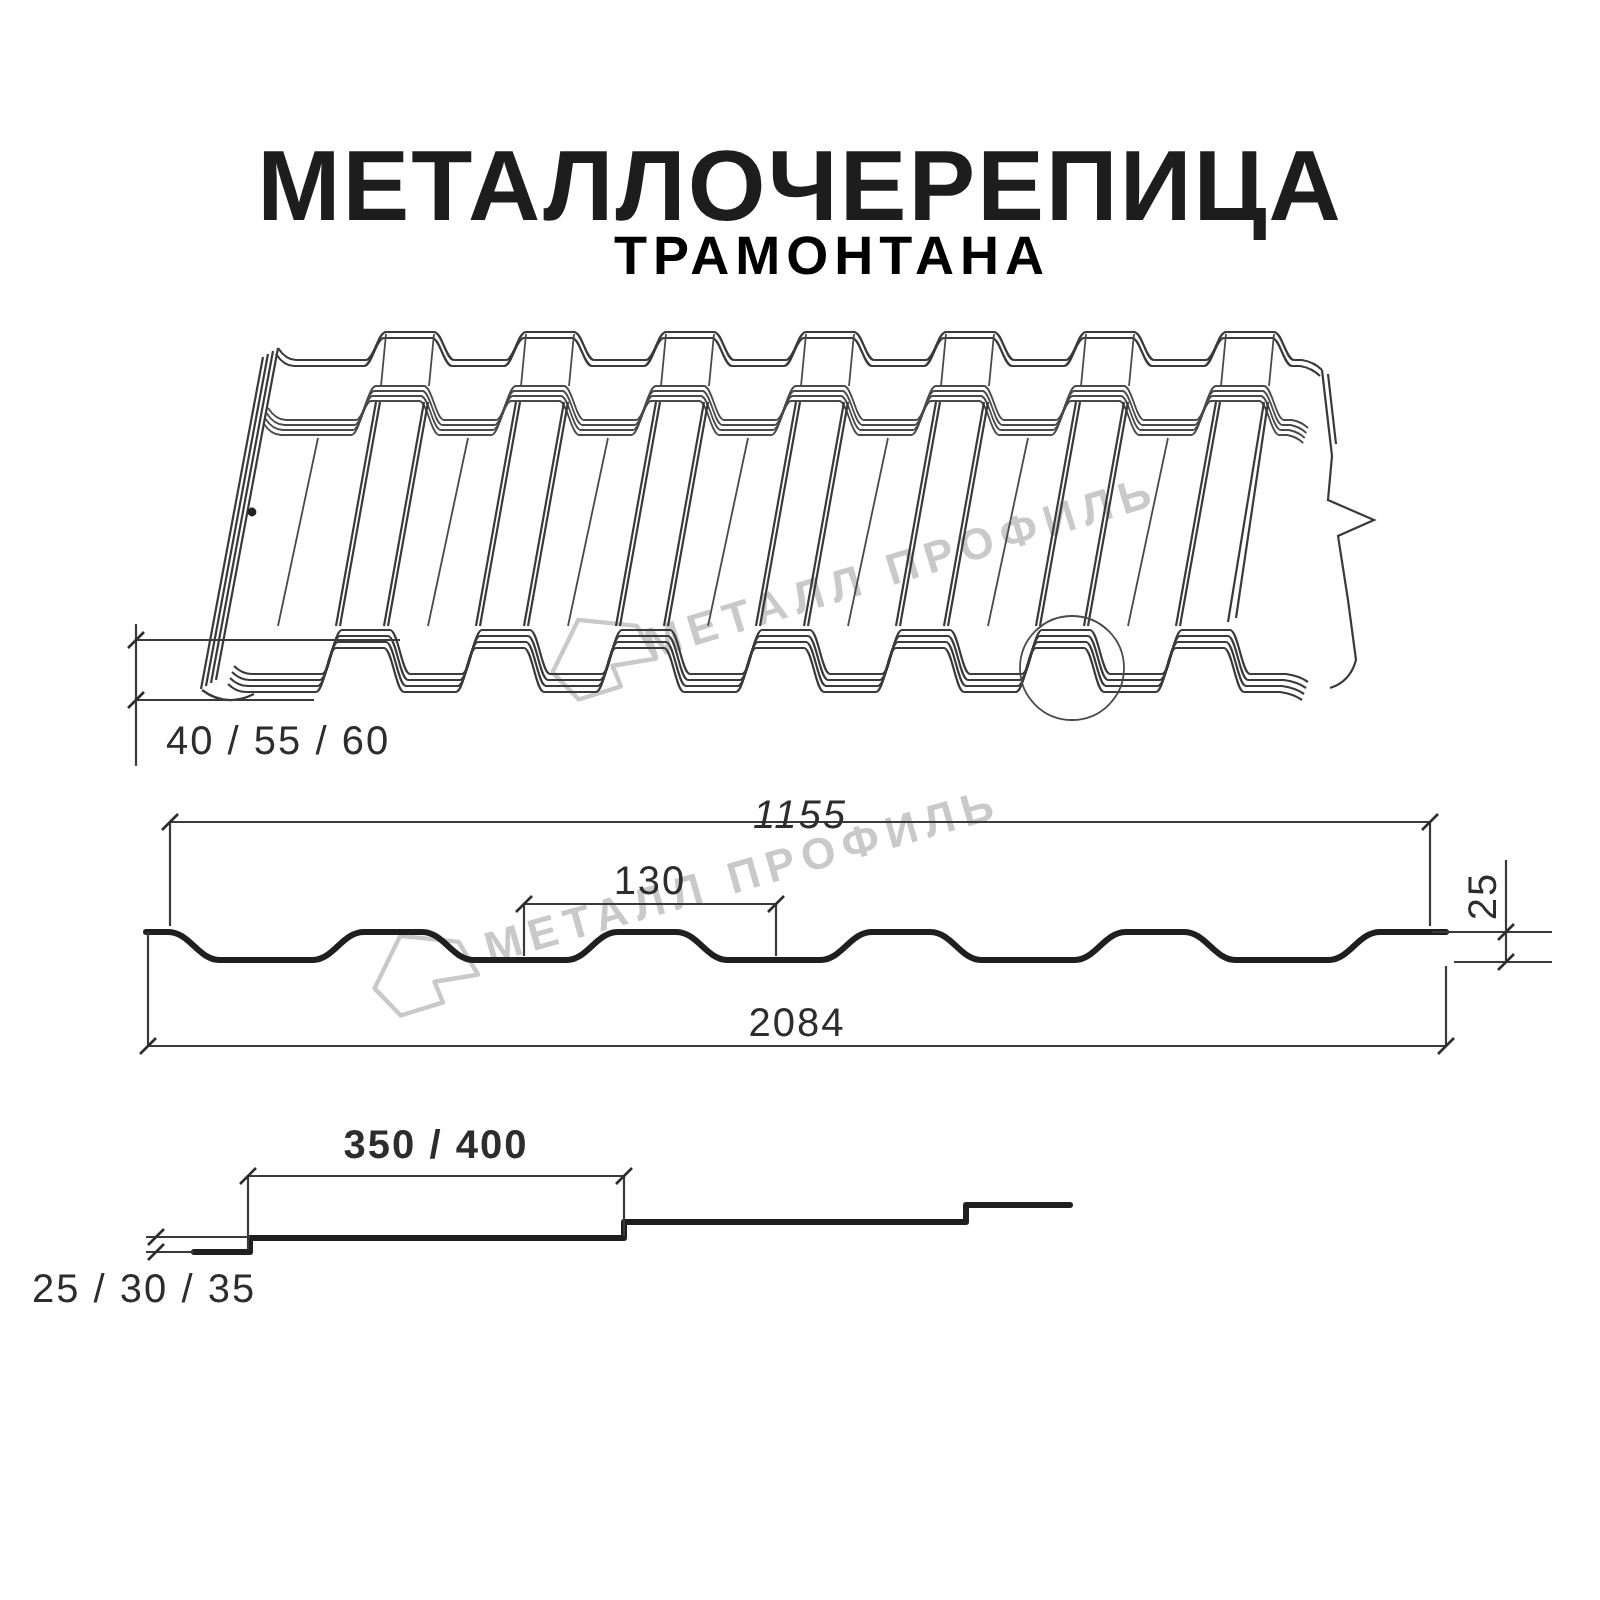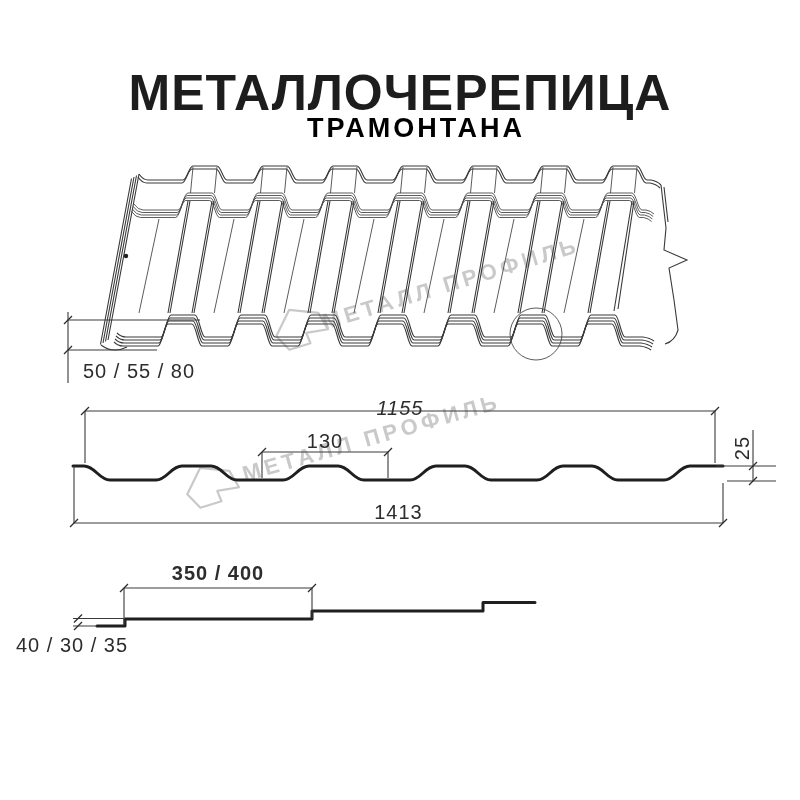--- a/index.html
+++ b/index.html
@@ -124,25 +124,25 @@
     <path class="tick" d="M120,592 L128,584 M308,592 L316,584"></path>
 
     <path class="thin" d="M73,618.5 L125,618.5 M73,626 L97,626"></path>
     <path class="tick" d="M74,622.5 L82,614.5 M74,630 L82,622"></path>
   </g>
 </svg>
 
 <div class="abs title">МЕТАЛЛОЧЕРЕПИЦА</div>
 <div class="abs subtitle">ТРАМОНТАНА</div>
 
-<div class="abs dim" style="left:83px;top:360px;">50 / 55 / 80</div>
+<div class="abs dim" style="left:83px;top:360px;">40 / 55 / 60</div>
 
 <div class="abs dim center" style="left:85px;width:630px;top:397px;font-style:italic;">1155</div>
 
 <div class="abs dim center" style="left:262px;width:126px;top:430px;">130</div>
 
 <div class="abs dim vert" style="left:720px;top:437px;">25</div>
 
-<div class="abs dim center" style="left:74px;width:649px;top:501px;">1413</div>
+<div class="abs dim center" style="left:74px;width:649px;top:501px;">2084</div>
 
 <div class="abs dim center" style="left:124px;width:188px;top:562px;font-weight:bold;">350 / 400</div>
 
-<div class="abs dim" style="left:16px;top:634px;">40 / 30 / 35</div>
+<div class="abs dim" style="left:16px;top:634px;">25 / 30 / 35</div>
 
 </body></html>

